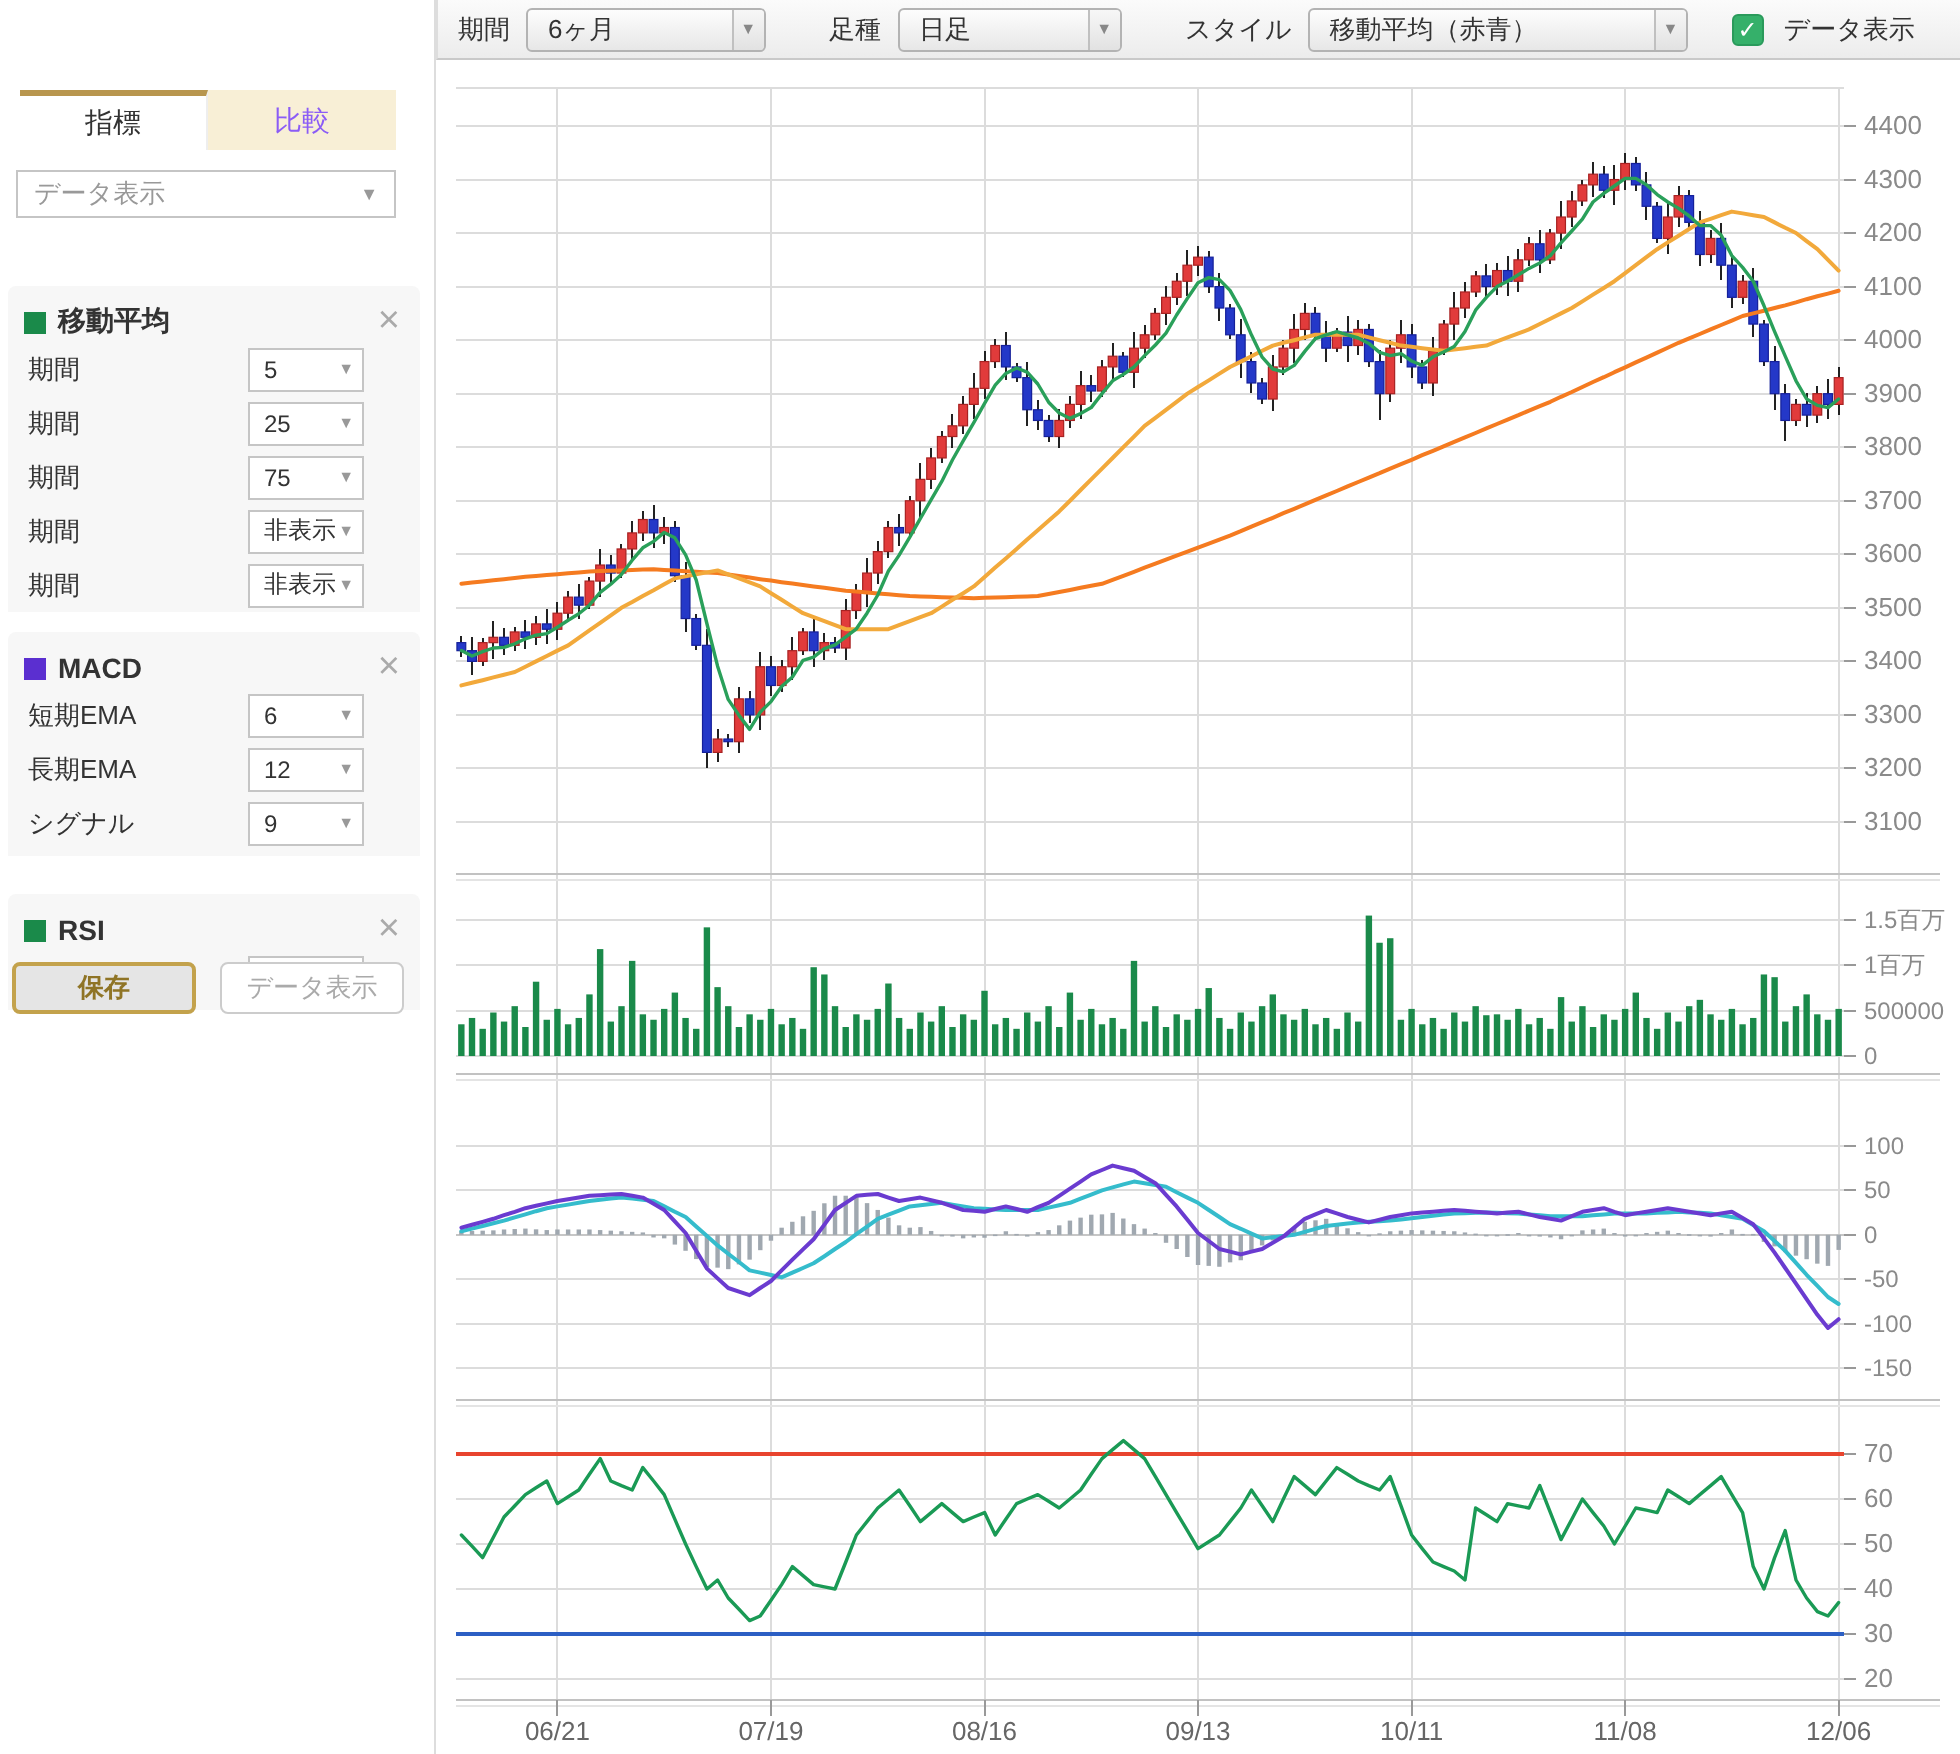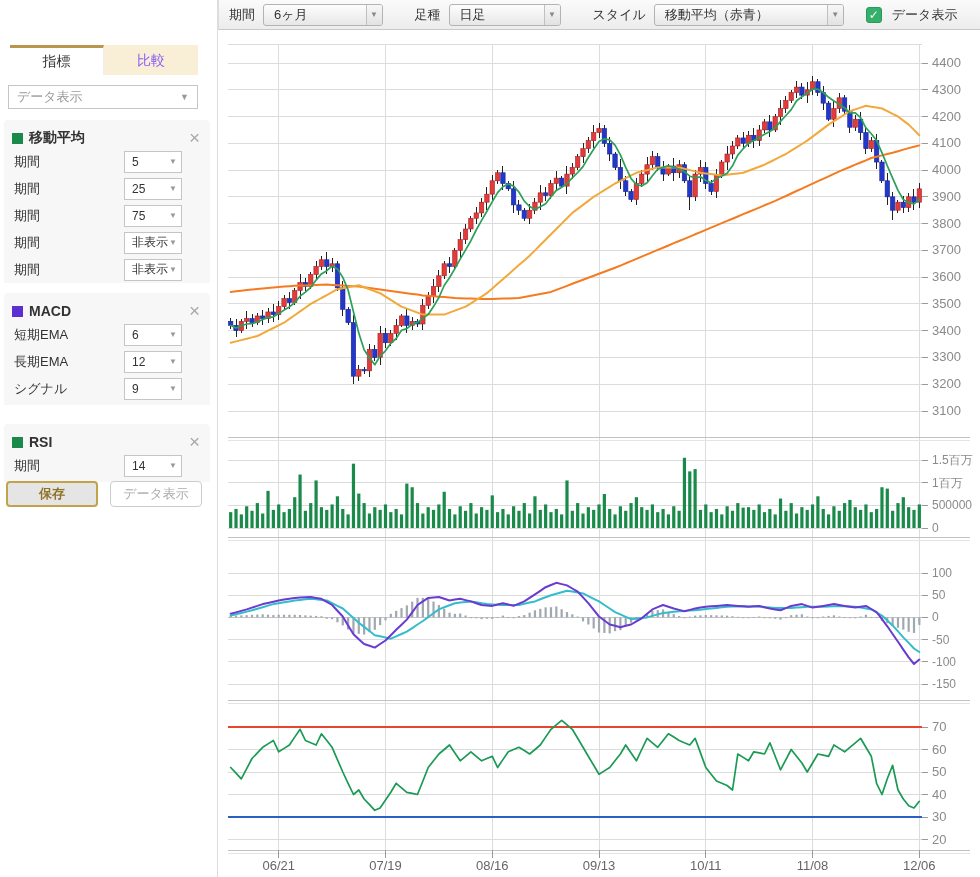--- a/index.html
+++ b/index.html
@@ -24,21 +24,21 @@
   
   .sidebar { position:absolute; left:0; top:0; width:218px; height:877px; background:#fff; border-right:1px solid #ddd; }
   .tabs { position:absolute; left:10px; top:45px; width:188px; height:30px; display:flex; }
   .tab { width:94px; height:30px; text-align:center; font-size:14px; font-weight:normal; line-height:27px; cursor:pointer; }
   .tab.active { background:#fff; border-top:3px solid #b8964e; border-right:1px solid #eee; color:#333; }
   .tab.inactive { background:#f8efd6; color:#8b5cf6; line-height:30px; }
   .ind-select { position:absolute; left:8px; top:85px; width:190px; height:24px; border:1px solid #c5c5c5;
     background:#fff; display:flex; align-items:center; justify-content:space-between; padding:0 8px; cursor:pointer; }
   .ind-select .ph { font-size:13px; color:#999; }
   .ind-select .caret { font-size:9px; color:#999; }
-  .section { position:absolute; left:4px; width:206px; background:#f7f7f7; border-radius:4px 4px 0 0; padding:8px 8px 4px 8px; }
+  .section { position:absolute; left:4px; width:206px; background:#f7f7f7; border-radius:4px 4px 0 0; padding:8px 8px 4px 8px;margin-top:23px; }
   .sec-ma { top:120px; height:163px; }
   .sec-macd { top:293px; height:112px; }
   .sec-rsi { top:424px; height:58px; }
   .sec-head { display:flex; align-items:center; height:20px; }
   .swatch { width:11px; height:11px; display:inline-block; margin-right:6px; }
   .sec-title { font-size:14px; font-weight:bold; color:#333; flex:1; }
   .sec-close { font-size:19px; color:#aaa; cursor:pointer; line-height:16px; padding:0 2px; }
   .row { display:flex; align-items:center; justify-content:space-between; height:27px; padding-right:34px; }
   .row-label { font-size:13px; color:#333; margin-left:2px; }
   .sel { width:58px; height:22px; border:1px solid #c5c5c5; background:#fff; display:flex; align-items:center;

